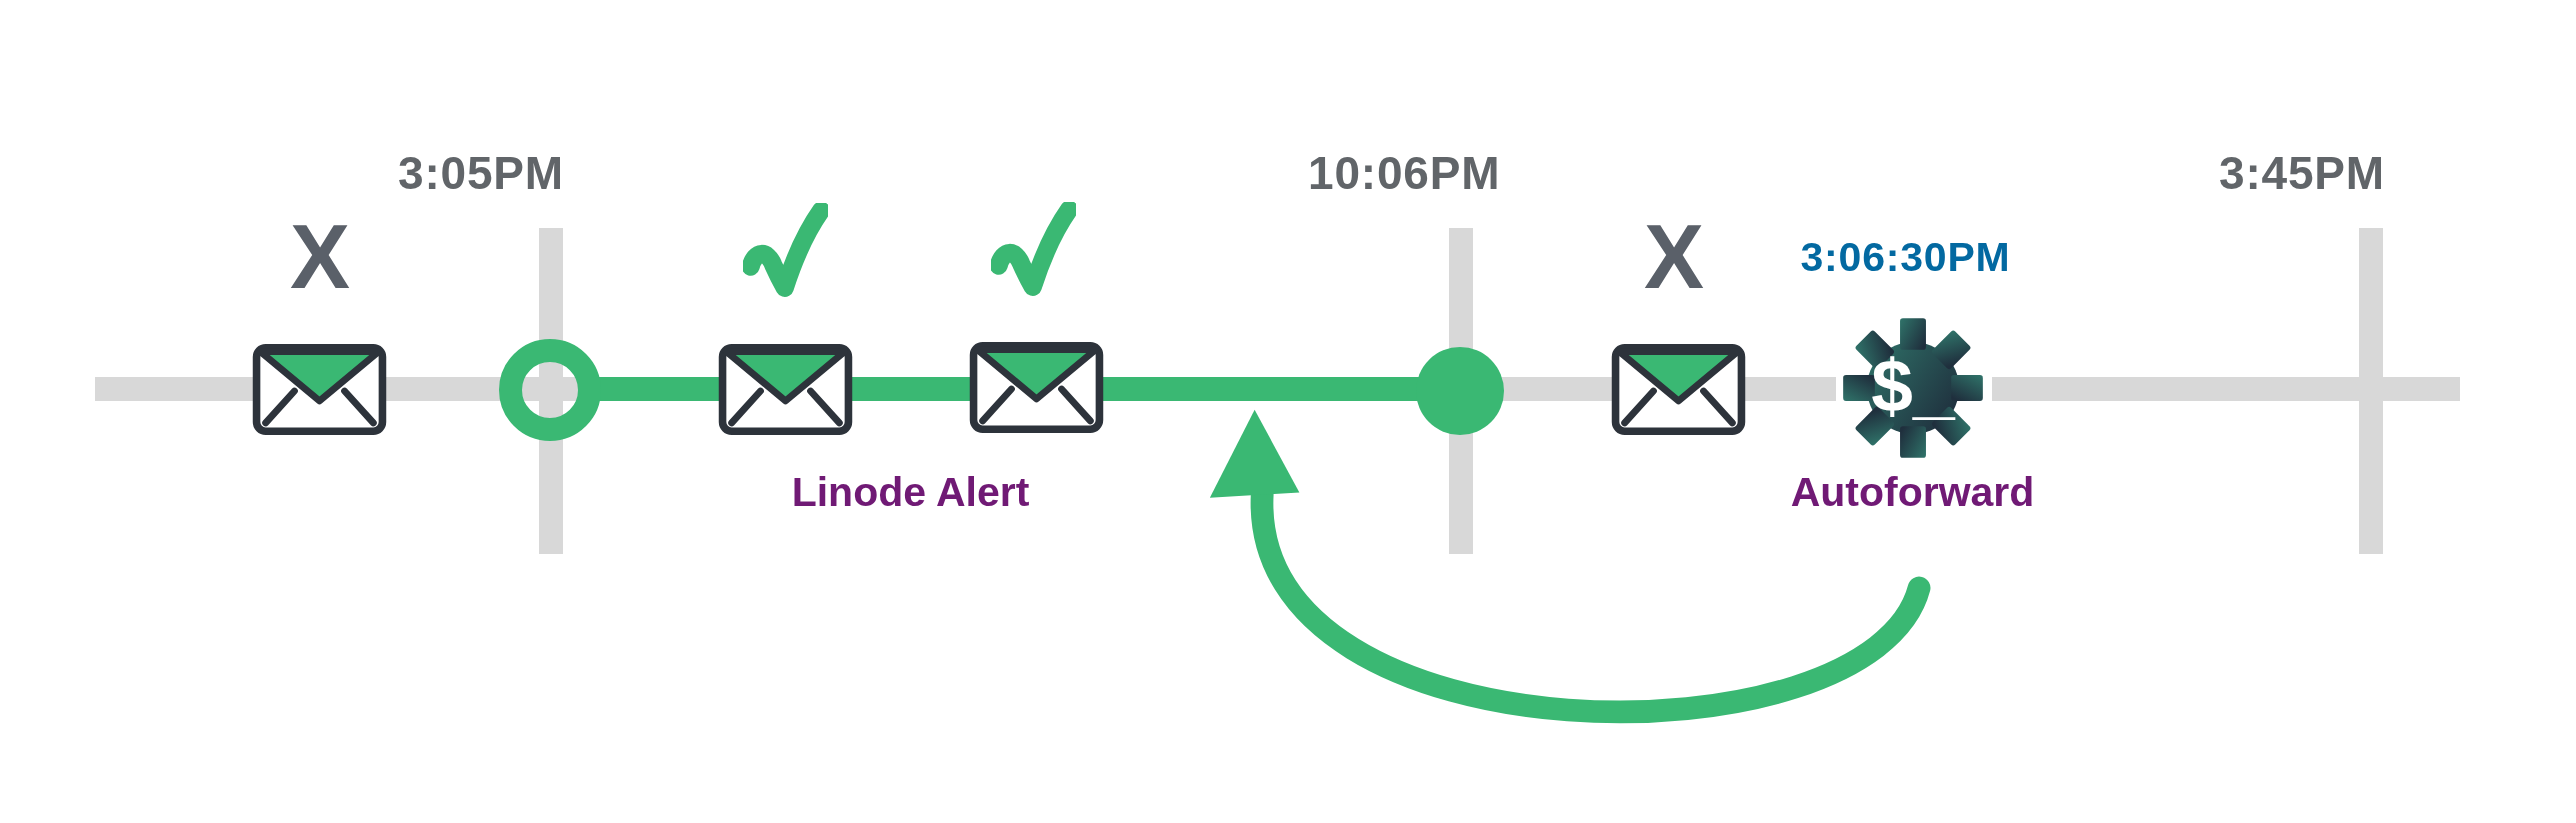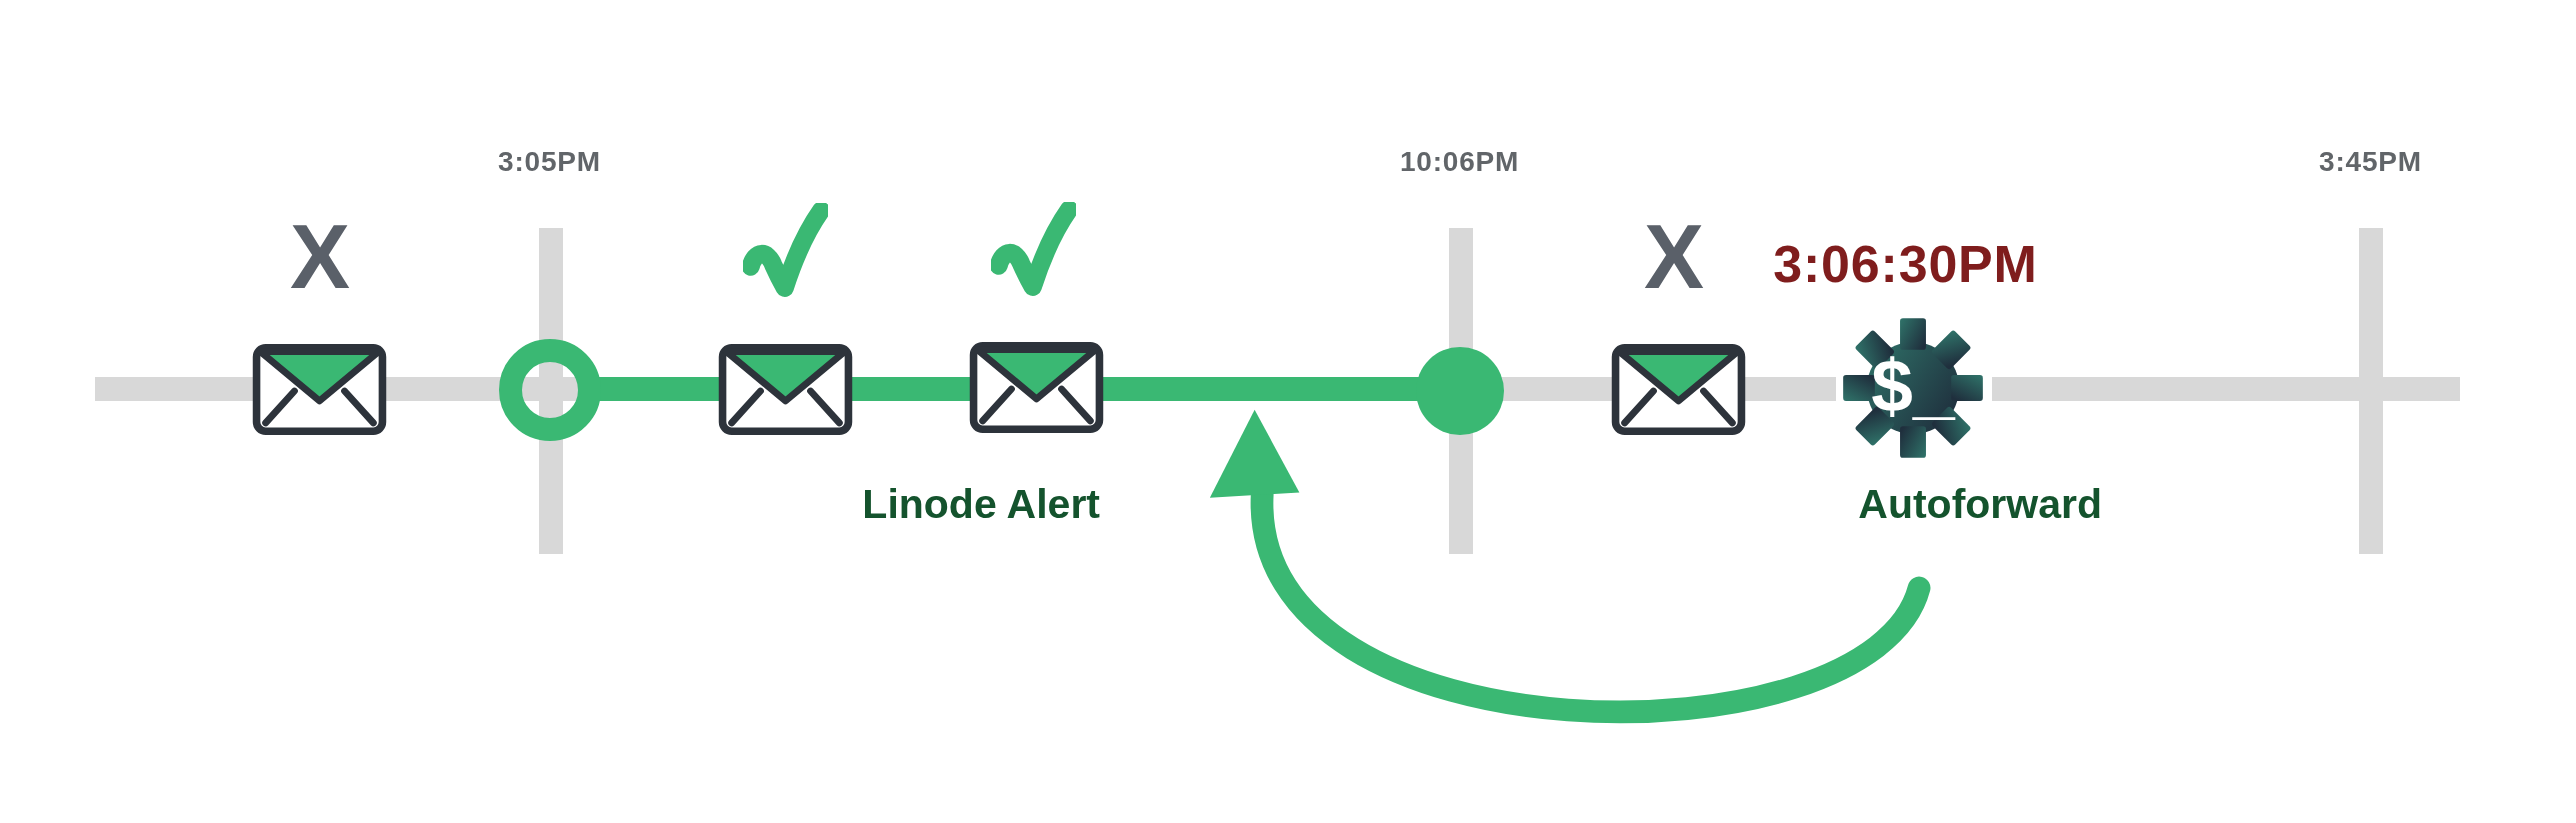--- a/index.html
+++ b/index.html
@@ -13,29 +13,29 @@
   .tick.t306{left:1449px;}
   .tick.t307{left:2359px;}
   .green-seg{position:absolute;left:592px;top:377px;width:869px;height:23.5px;background:#3ab873;}
 
   
   .open-circle{position:absolute;left:499px;top:339px;width:102px;height:102px;box-sizing:border-box;
     border:23px solid #3ab873;border-radius:50%;background:transparent;}
   .filled-circle{position:absolute;left:1416px;top:347px;width:88px;height:88px;border-radius:50%;background:#3ab873;}
 
   
-  .timestamp{position:absolute;top:146px;width:303px;text-align:center;
-    font-size:28px;font-weight:bold;color:#616569;letter-spacing:0.8px;}
+  .timestamp{position:absolute;top:146px;width:303px;
+    font-size:46px;font-weight:bold;color:#616569;letter-spacing:0.8px;}
   .timestamp.t1{left:398px;}
   .timestamp.t2{left:1308px;}
   .timestamp.t3{left:2219px;}
   .event-time{position:absolute;left:1754px;top:234px;width:303px;text-align:center;
-    font-size:52px;font-weight:bold;color:#7f1d1d;letter-spacing:0.8px;}
-  .caption{position:absolute;top:478px;width:379px;text-align:right;
-    font-size:41px;line-height:53px;font-weight:bold;color:#14532d;}
+    font-size:41px;font-weight:bold;color:#0369a1;letter-spacing:0.8px;}
+  .caption{position:absolute;top:466px;width:379px;text-align:center;
+    font-size:41px;line-height:53px;font-weight:bold;color:#701a75;}
   .caption.alert{left:721px;}
   .caption.autofwd{left:1723px;}
   .x-mark{position:absolute;top:212px;width:228px;text-align:center;
     font-size:90px;line-height:1;font-weight:bold;color:#5a6069;}
   .x-mark.x1{left:206px;}
   .x-mark.x2{left:1560px;}
 
   
   .envelope{position:absolute;width:135px;height:93px;}
   .envelope.e1{left:252px;top:343px;}

